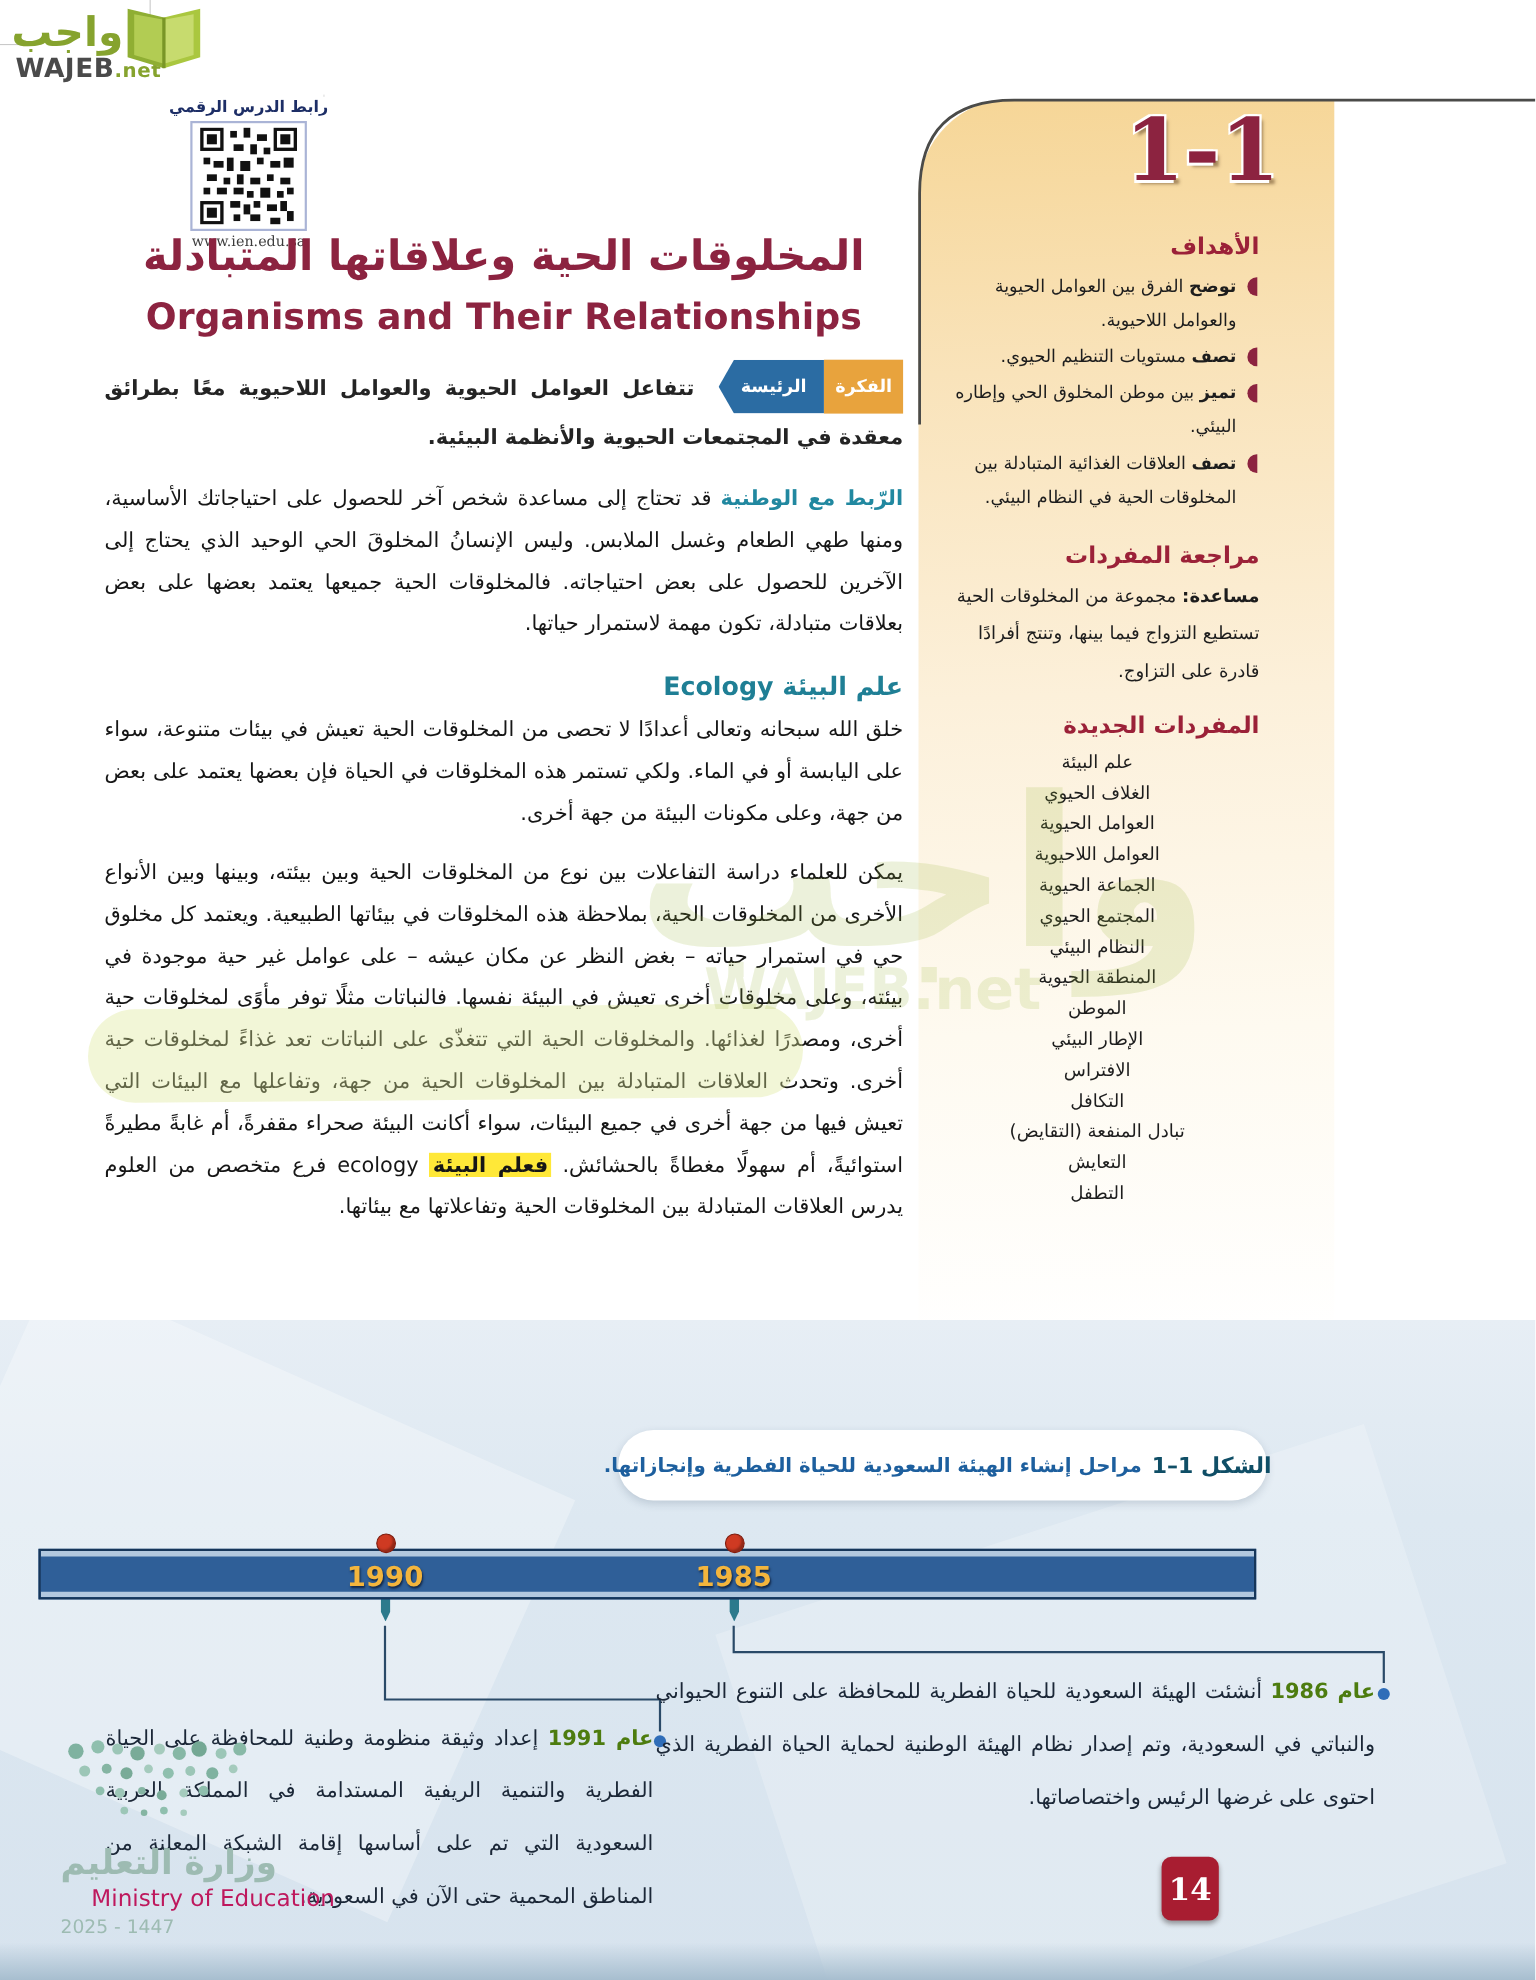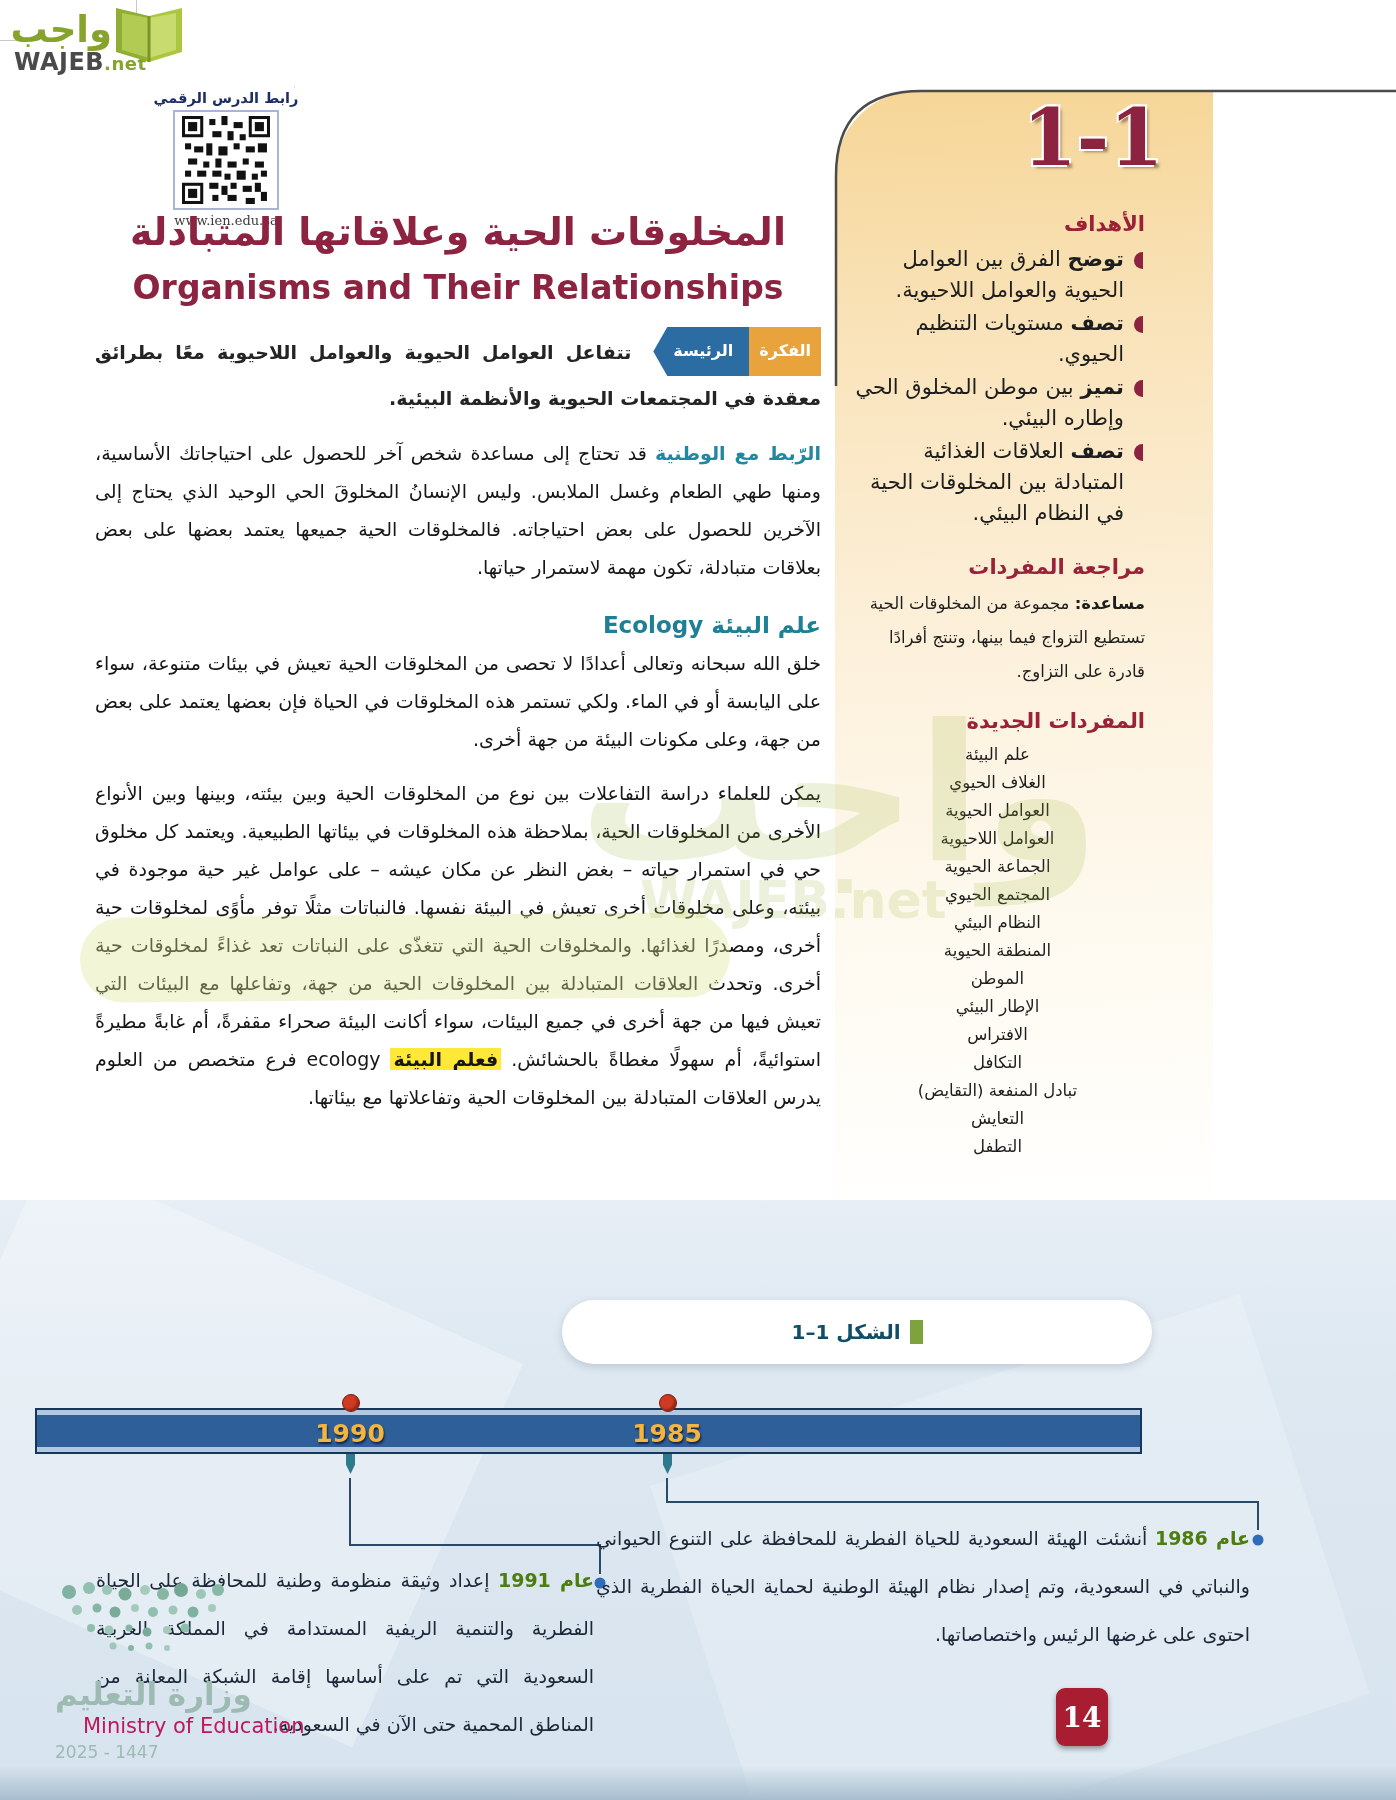--- a/index.html
+++ b/index.html
@@ -25,21 +25,21 @@
   
   .side-panel{position:absolute;left:835px;top:90px;width:378px;height:1125px;
     background:linear-gradient(178deg,#f6d697 0%,#f9e3ba 22%,#fcf0da 48%,#fefaf0 75%,#ffffff 100%);
     border-top-left-radius:85px;}
   .side-outline{position:absolute;left:830px;top:86px;pointer-events:none;}
   .secnum{position:absolute;left:968px;top:92px;width:250px;font-family:"DejaVu Serif",serif;
     font-size:78px;font-weight:bold;color:#8c2340;text-align:center;
     text-shadow:-2px -2px 0 #fff,2px -2px 0 #fff,-2px 2px 0 #fff,3px 3px 3px rgba(90,60,30,.55);}
   .side-content{position:absolute;left:850px;top:212px;width:295px;direction:rtl;text-align:right;color:#1d1d1d;}
   .side-h{font-size:21px;font-weight:bold;color:#9b2138;margin:0 0 8px;}
-  .obj-list{list-style:none;margin:4px 0 0;padding:0;font-size:21px;line-height:31px;}
+  .obj-list{list-style:none;margin:4px 0 0;padding:0;font-size:16px;line-height:31px;}
   .obj-list li{position:relative;padding-right:21px;margin-bottom:2px;}
   .obj-list li::before{content:"";position:absolute;right:2px;top:8px;width:9px;height:17px;background:#8c2340;border-radius:9px 0 0 9px;}
   .lead-b{font-weight:bold;}
   .vocab-def{font-size:16.5px;line-height:34px;margin:2px 0 0;}
   .vocab-list{margin-top:6px;font-size:16.5px;line-height:28px;text-align:center;}
   .vocab-list div{white-space:nowrap;}
   .mt26{margin-top:26px;}
   .mt20{margin-top:20px;}
 
   
@@ -259,20 +259,21 @@
   </div>
 
   <div class="blue-sec">
     <div class="poly1"></div>
     <div class="poly2"></div>
   </div>
 
   <div class="fig-card">
     <span class="fig-square"></span>
     <span class="fig-label">الشكل 1–1</span>
+    <span class="fig-caption">مراحل إنشاء الهيئة السعودية للحياة الفطرية وإنجازاتها.</span>
   </div>
 
   <div class="tl-bar"></div>
   <div class="tl-year y1990">1990</div>
   <div class="tl-year y1985">1985</div>
   <div class="pin-red pr1990"></div>
   <div class="pin-red pr1985"></div>
   <div class="pin-teal pt1990"></div>
   <div class="pin-teal pt1985"></div>
 

